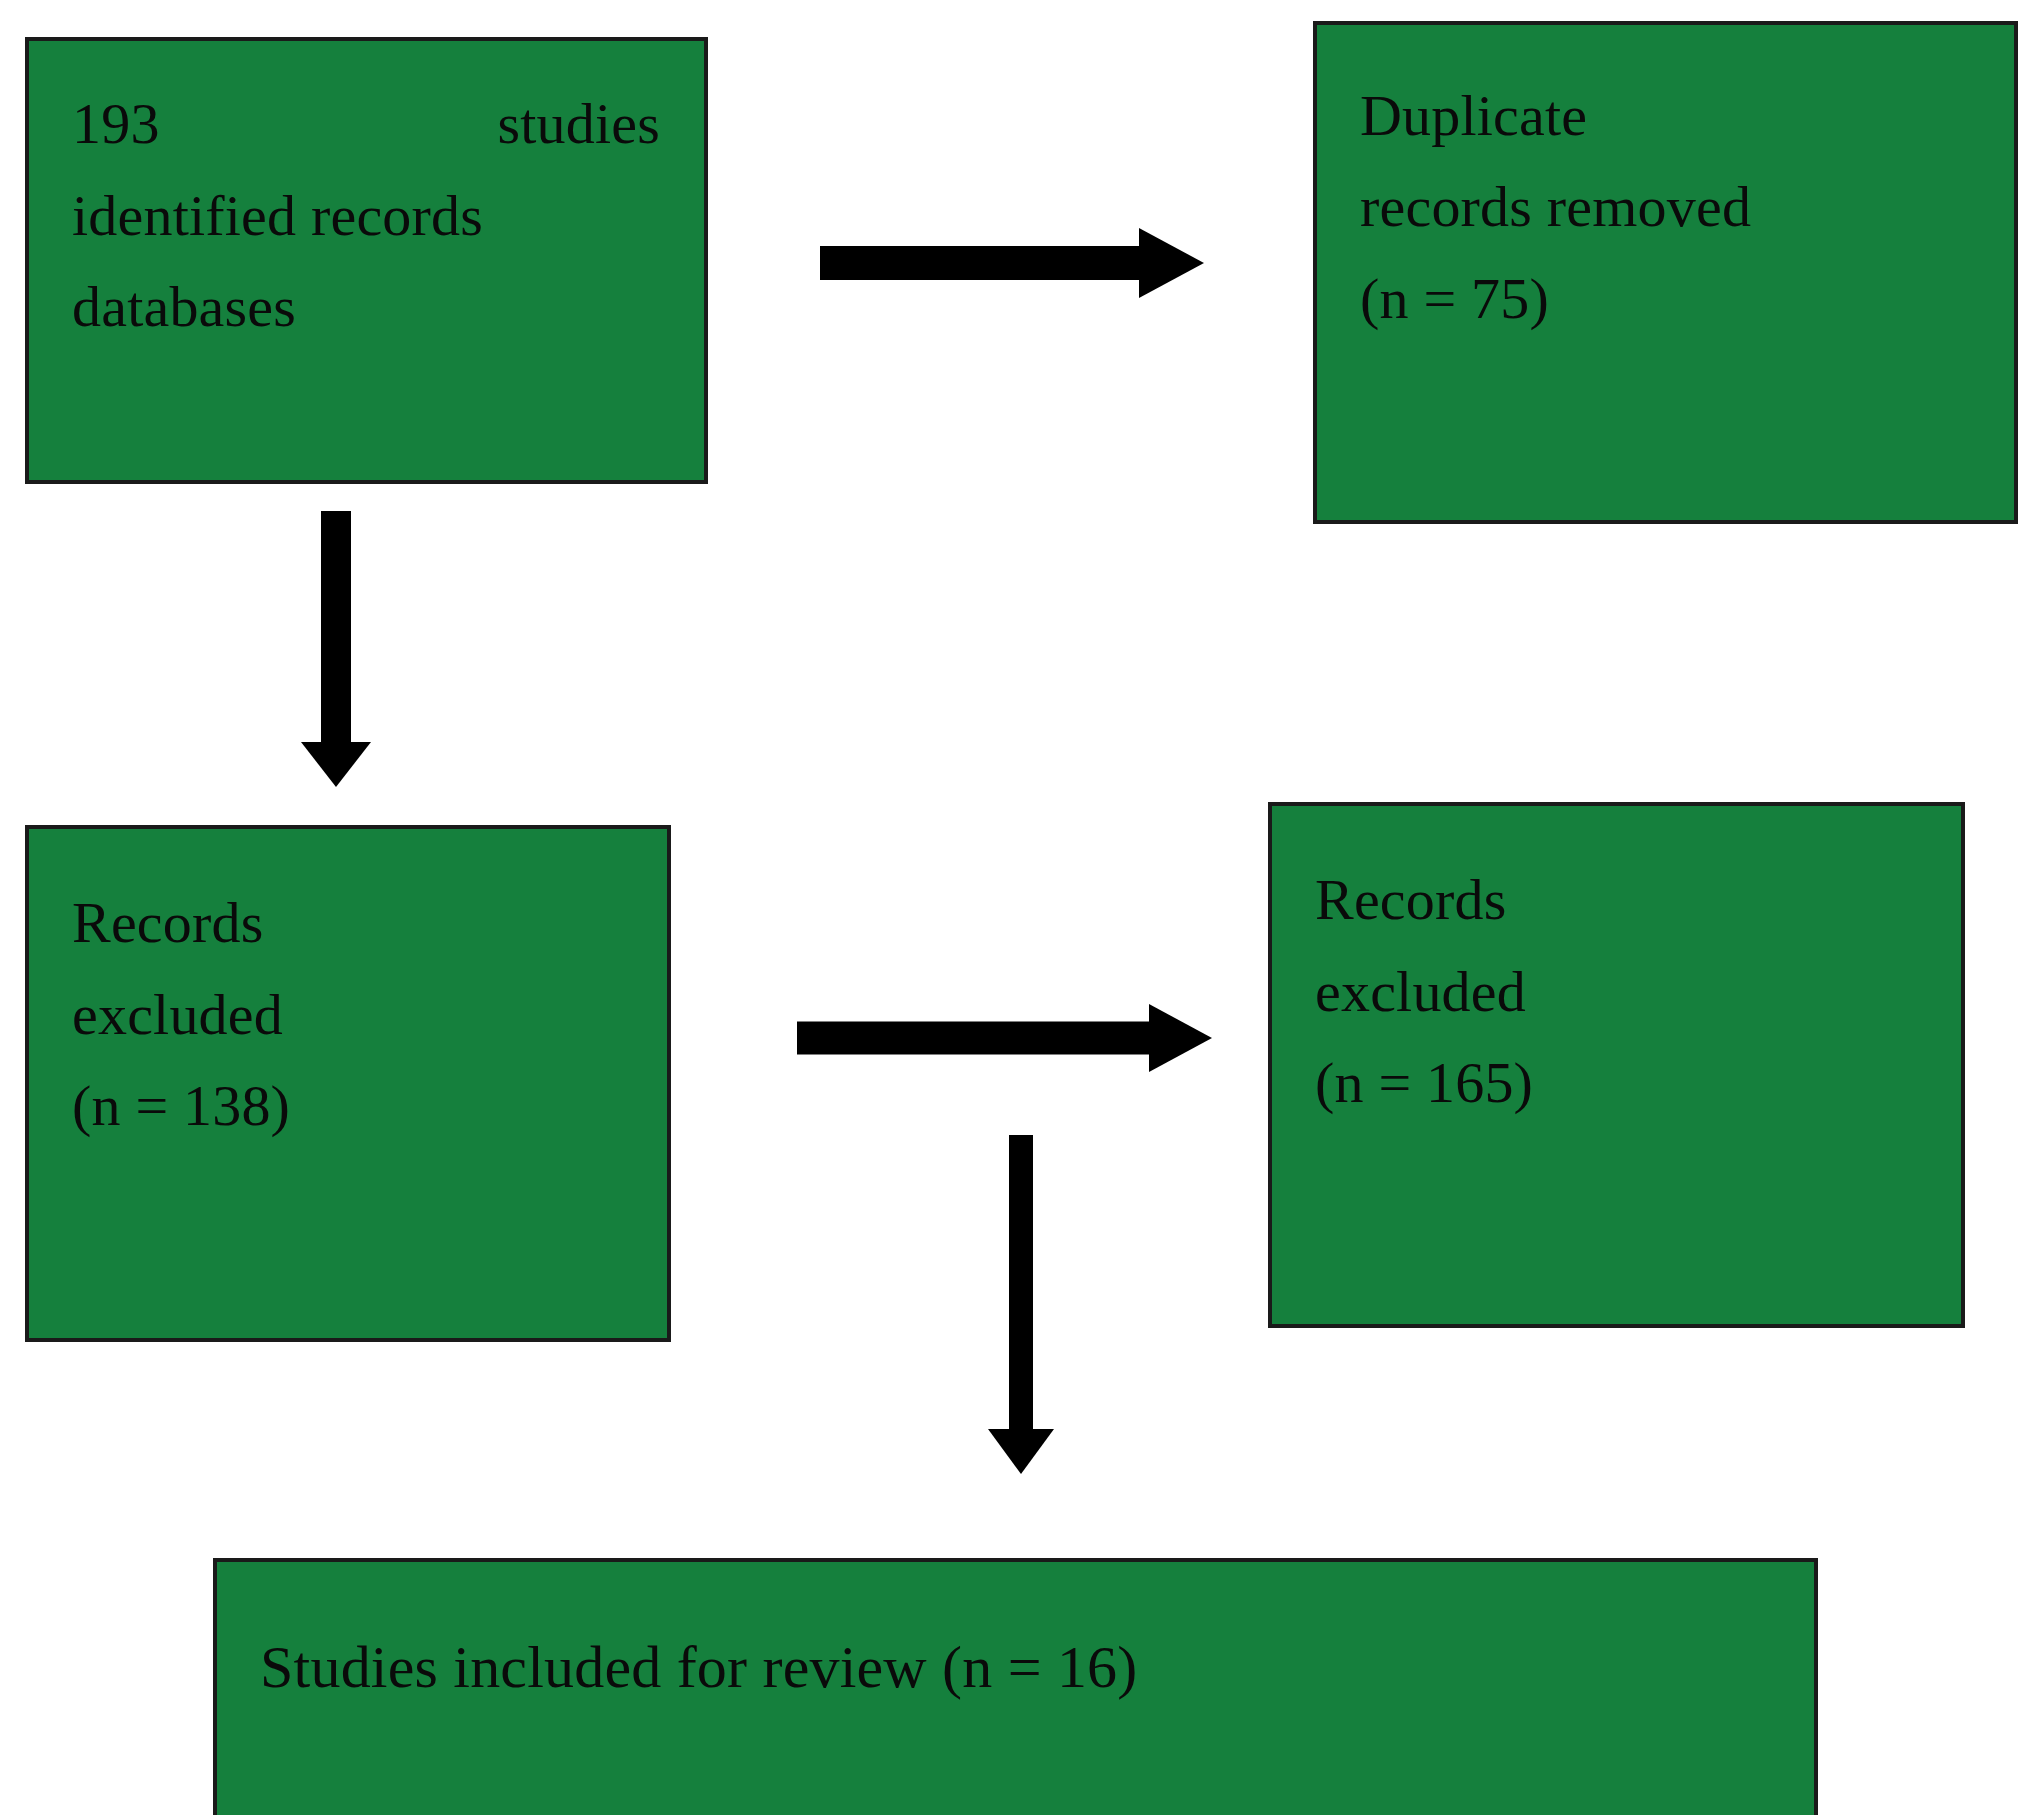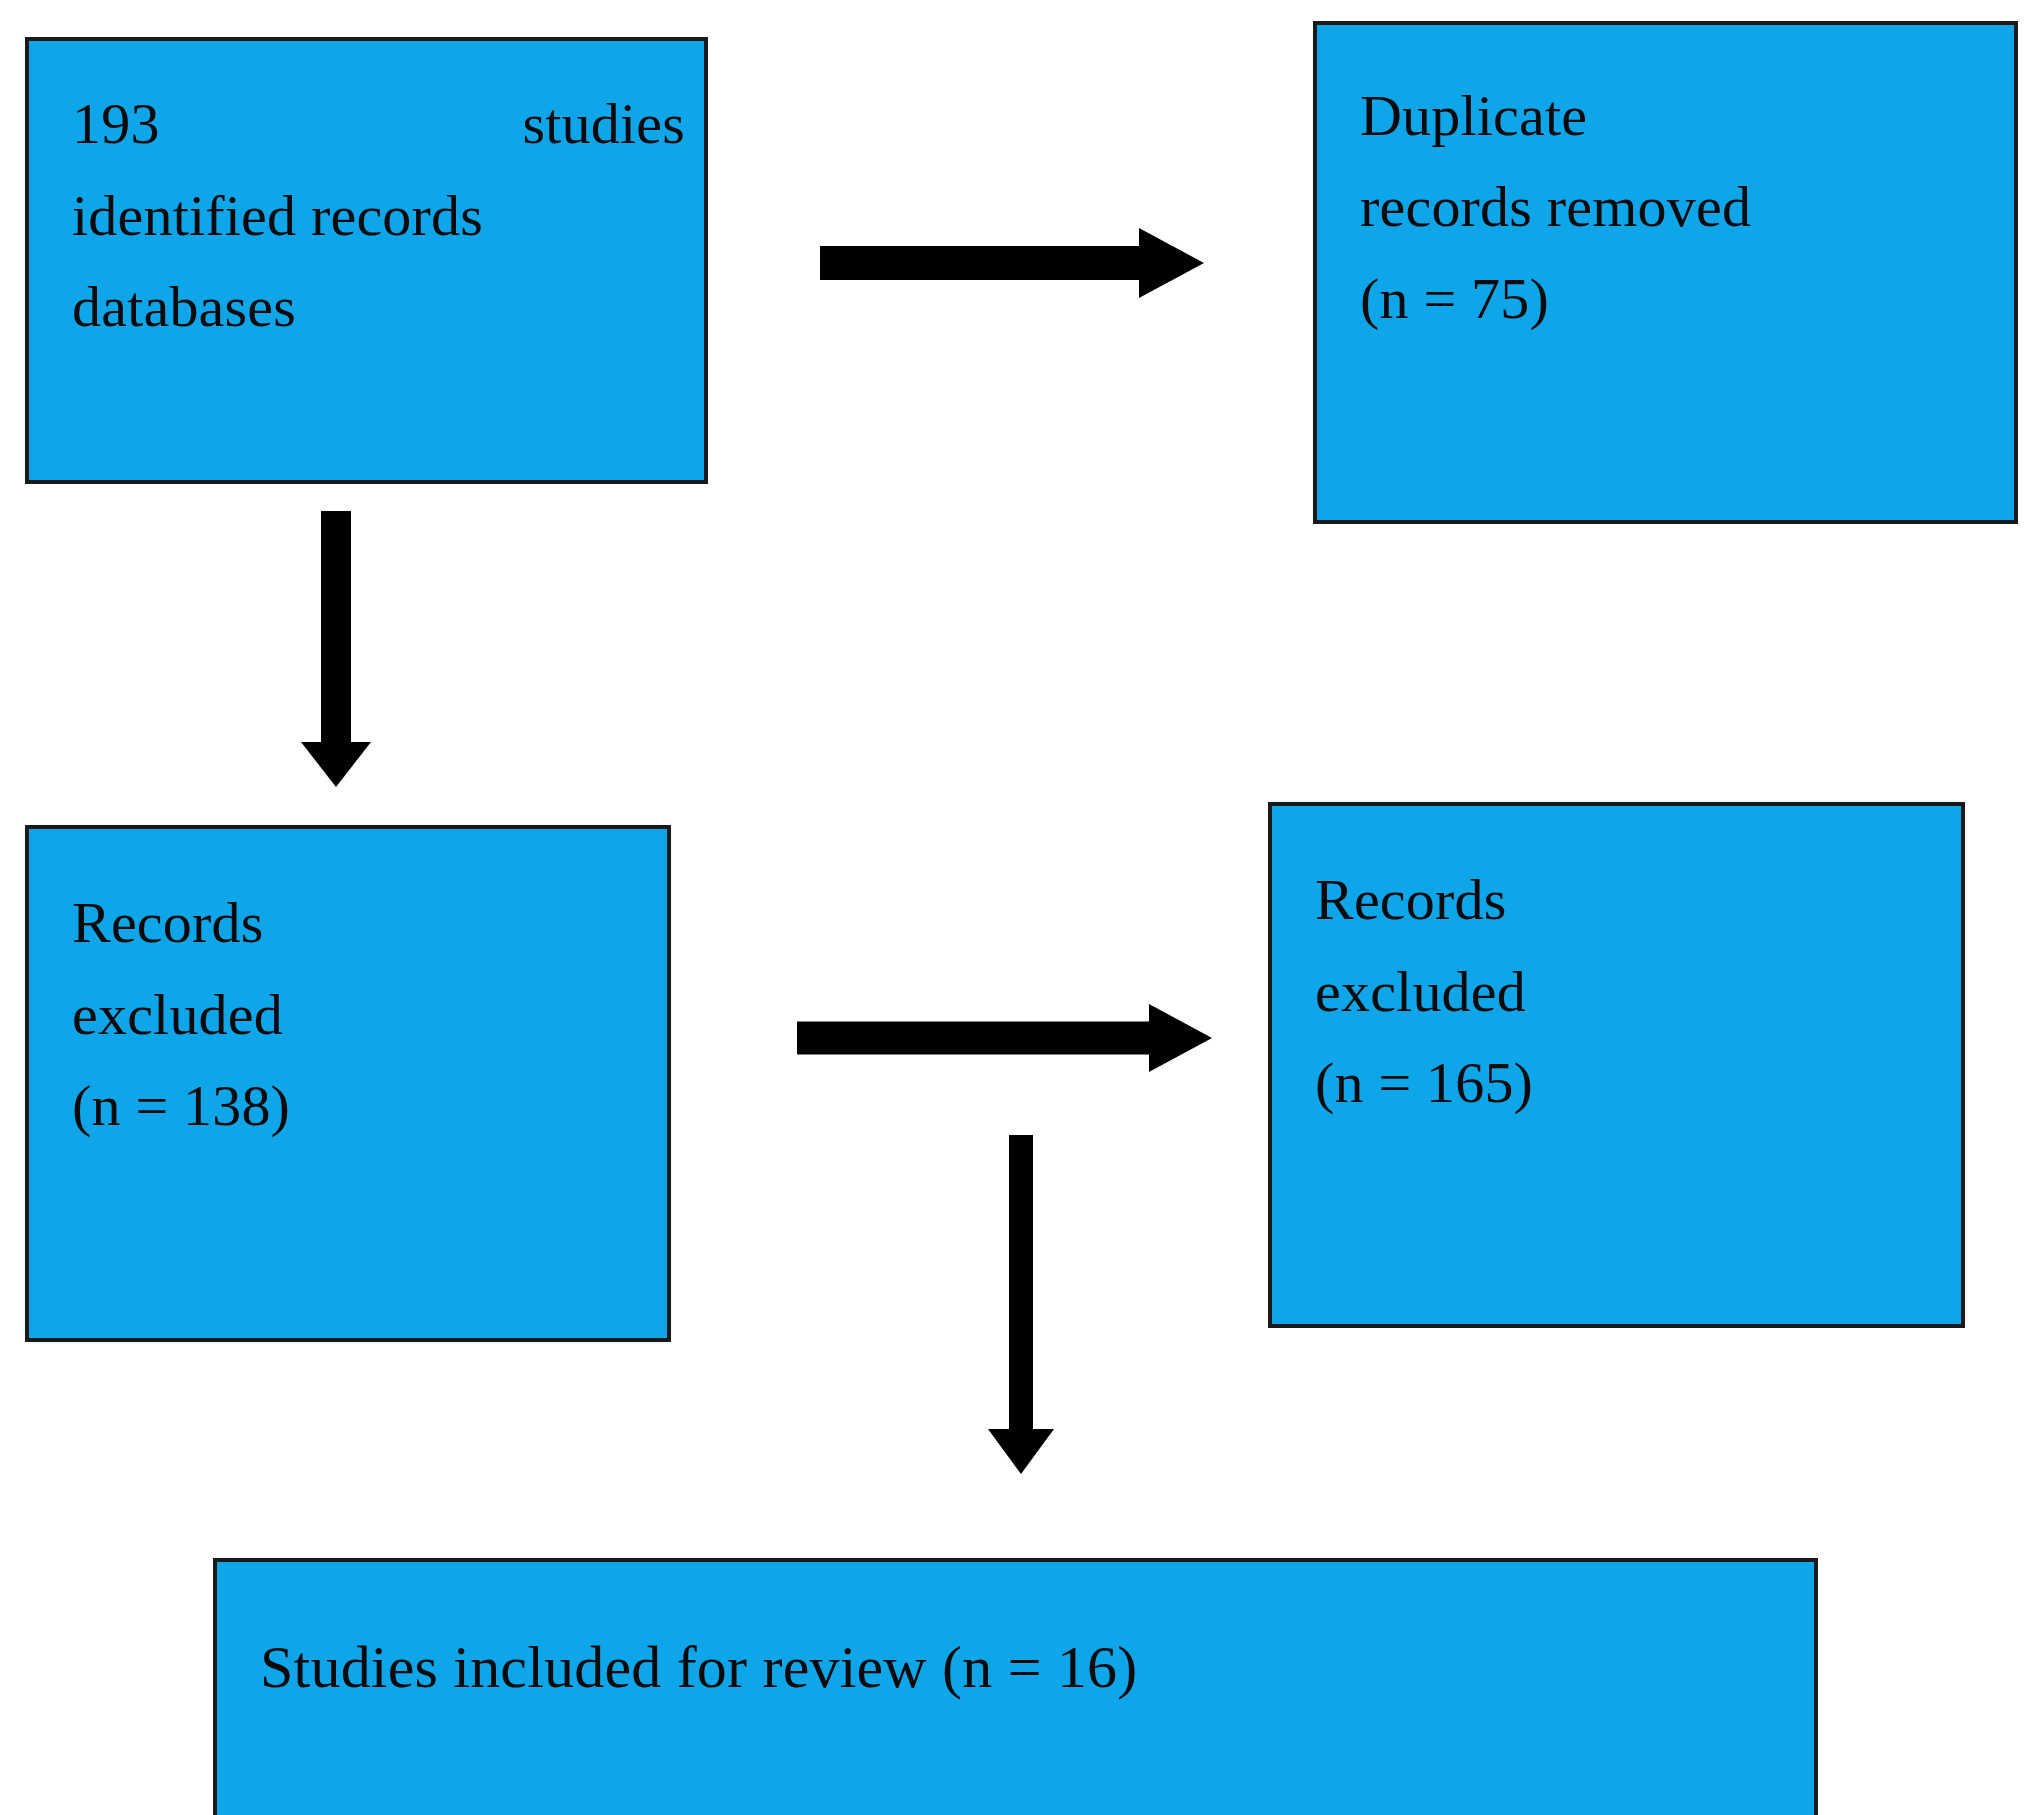--- a/index.html
+++ b/index.html
@@ -17,23 +17,23 @@
     width: 2032px;
     height: 1816px;
     background: #ffffff;
     overflow: hidden;
   }
 
   
   .flow-box {
     position: absolute;
     box-sizing: border-box;
-    background: #0ea5e9;
+    background: #15803d;
     border: 4.7px solid #1a1a1a;
-    padding: 37px 19px 0 43px;
+    padding: 37px 44px 0 43px;
   }
   .flow-box .line {
     font-size: 58px;
     line-height: 1.58;
     white-space: nowrap;
     letter-spacing: 0.2px;
   }
   .flow-box .line.justify {
     display: flex;
     justify-content: space-between;

